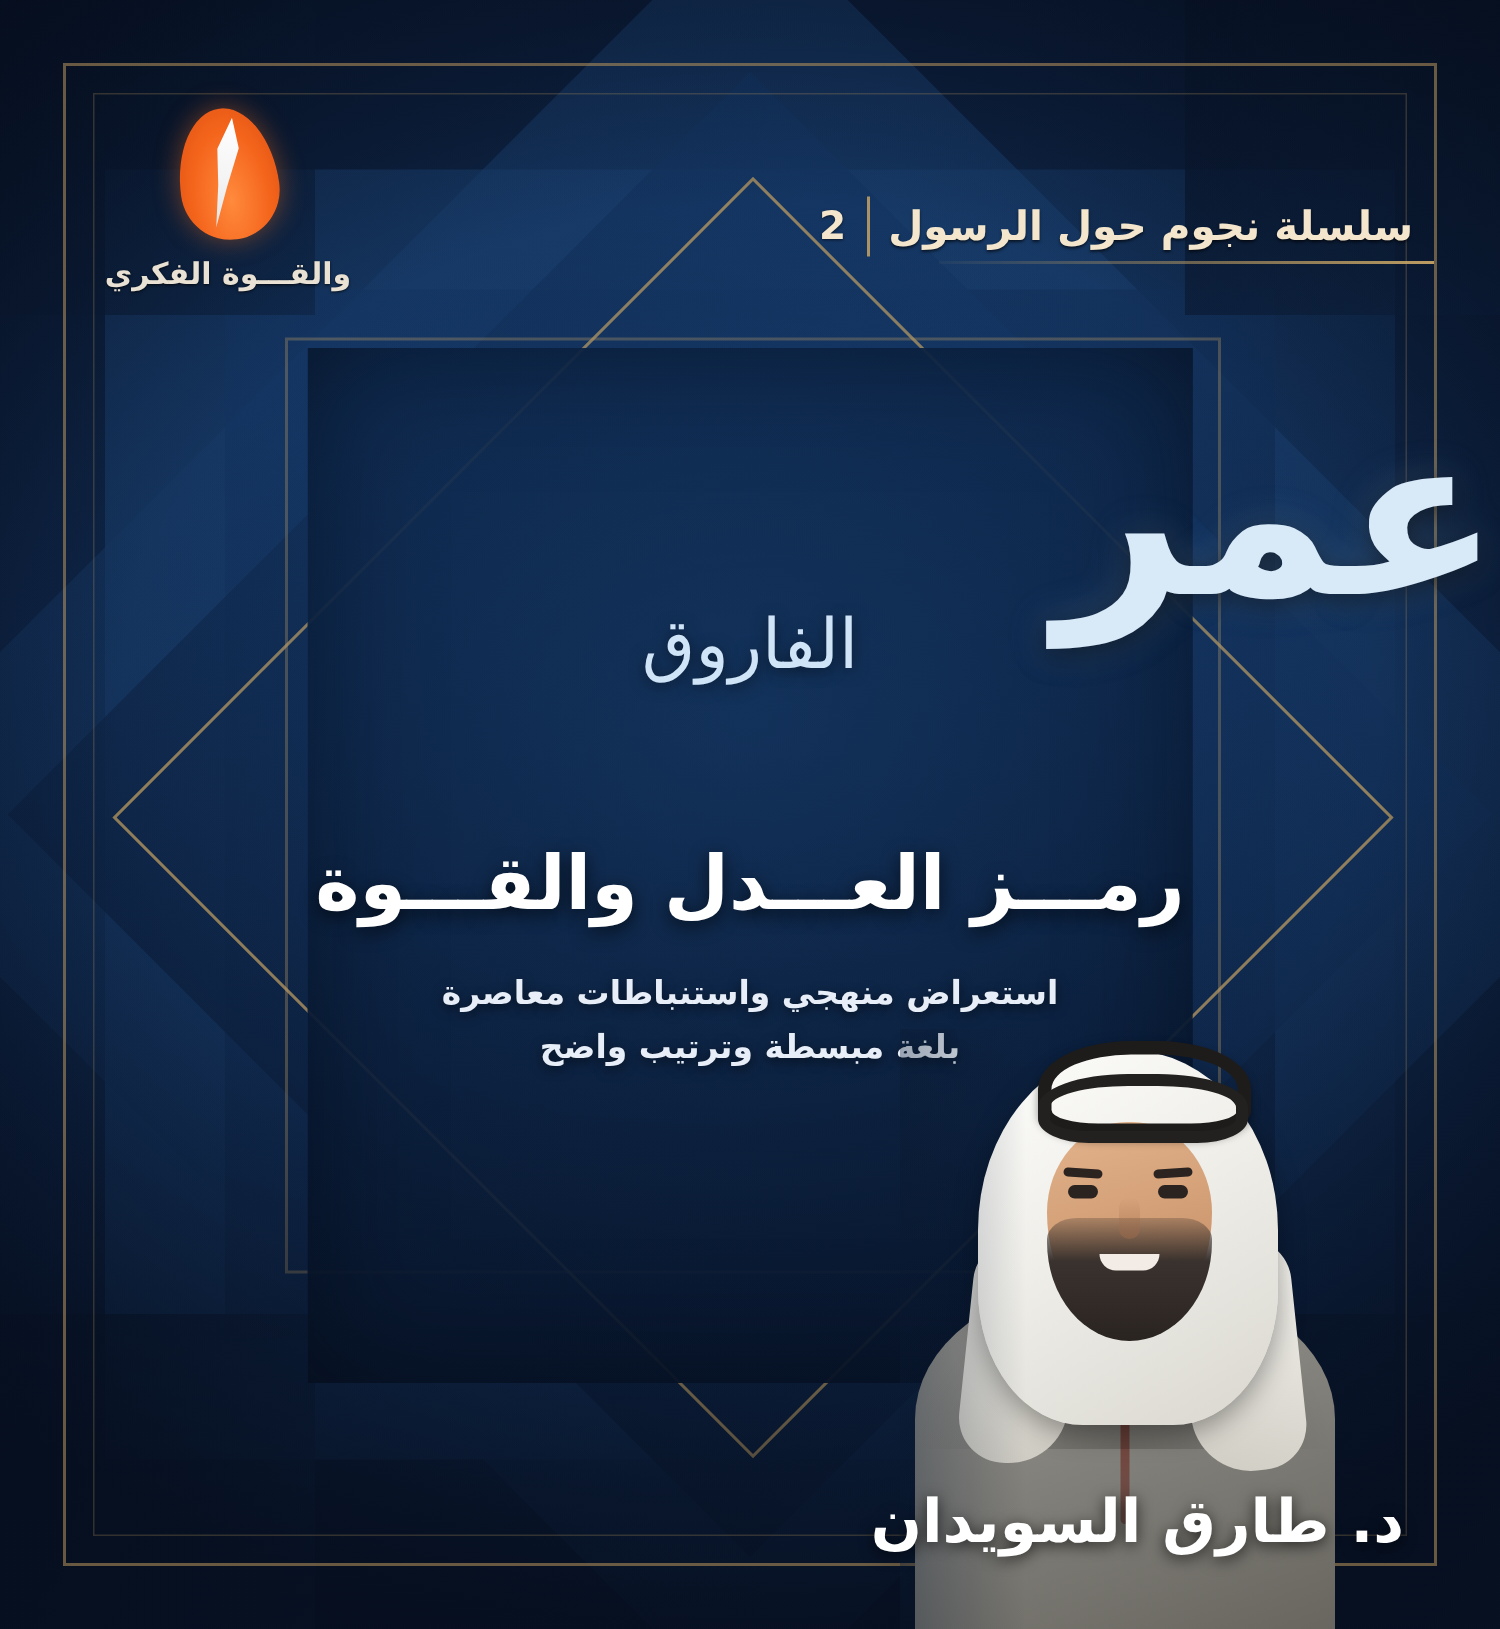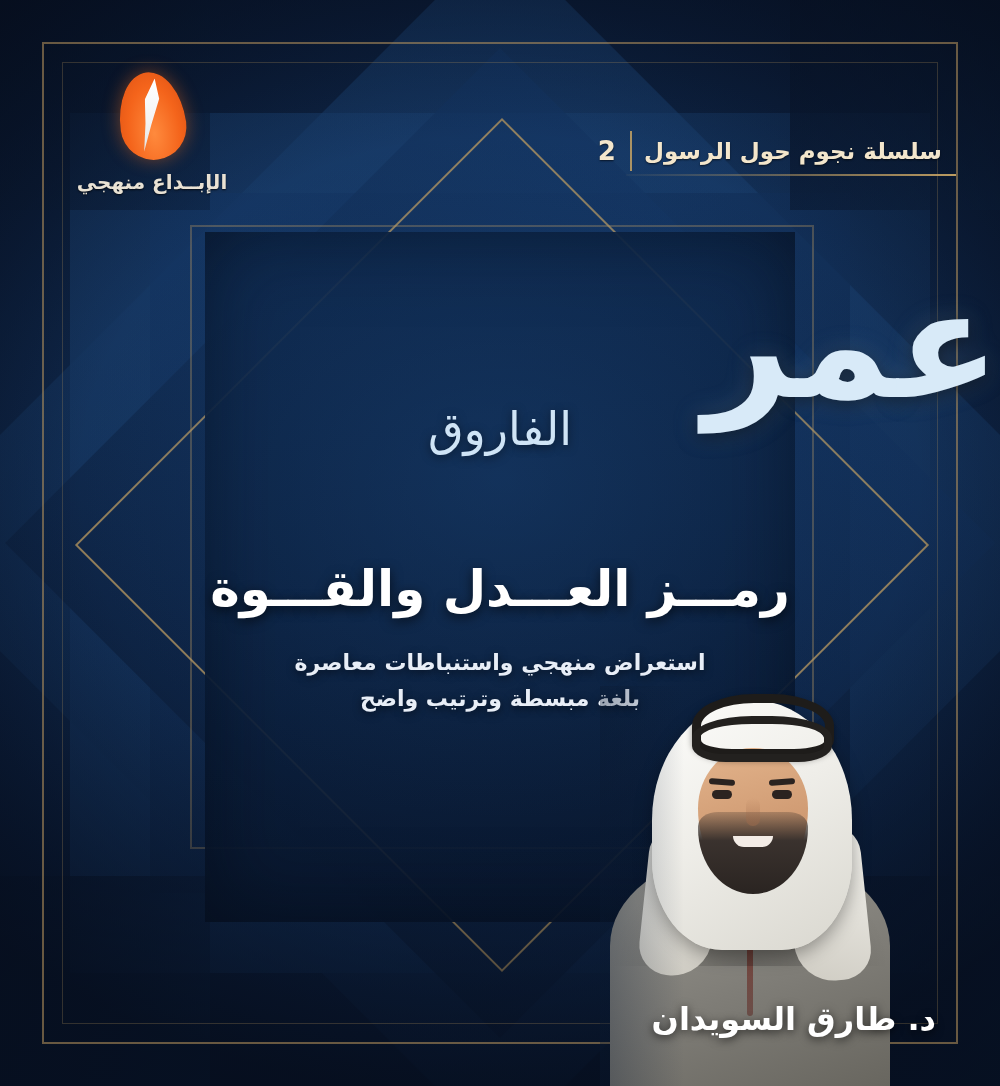--- a/index.html
+++ b/index.html
@@ -116,21 +116,21 @@
     position: absolute;
     top: 128px;
     right: 44px;
     display: flex;
     align-items: center;
     height: 46px;
     direction: rtl;
   }
   .series-badge .series-text {
     color: #f3e6cc;
-    font-size: 23px;
+    font-size: 27px;
     font-weight: bold;
     letter-spacing: 0.5px;
     padding: 0 14px 0 10px;
     white-space: nowrap;
     text-shadow: 0 1px 2px rgba(0,0,0,0.6);
   }
   .series-badge .series-sep {
     width: 2px;
     height: 40px;
     background: rgba(198,163,100,0.85);
@@ -258,21 +258,21 @@
     font-weight: bold;
     text-shadow: 0 2px 8px rgba(0,0,0,0.55);
   }
 
   
   .author-name {
     position: absolute;
     right: 64px;
     bottom: 48px;
     color: #ffffff;
-    font-size: 32px;
+    font-size: 40px;
     font-weight: bold;
     letter-spacing: 1px;
     text-shadow: 0 2px 10px rgba(0,0,0,0.7);
   }
 
   
   .speaker {
     position: absolute;
     left: 600px;
     bottom: 0;
@@ -443,21 +443,21 @@
     <div class="vignette"></div>
     <div class="gold-frame"></div>
     <div class="gold-frame-inner"></div>
   </div>
 
   <div class="logo">
     <div class="flame-wrap">
       <div class="flame"></div>
       <div class="quill"></div>
     </div>
-    <div class="logo-text">الإبــداع منهجي</div>
+    <div class="logo-text">والقـــوة الفكري</div>
   </div>
 
   <div class="series-badge">
     <div class="series-text">سلسلة نجوم حول الرسول</div>
     <div class="series-sep"></div>
     <div class="series-num">2</div>
   </div>
   <div class="series-rule"></div>
 
   <div class="calligraphy">

